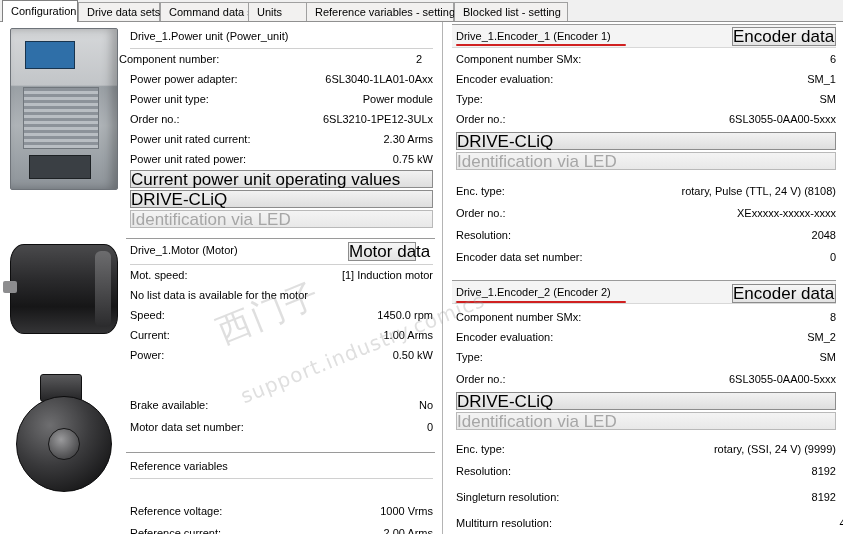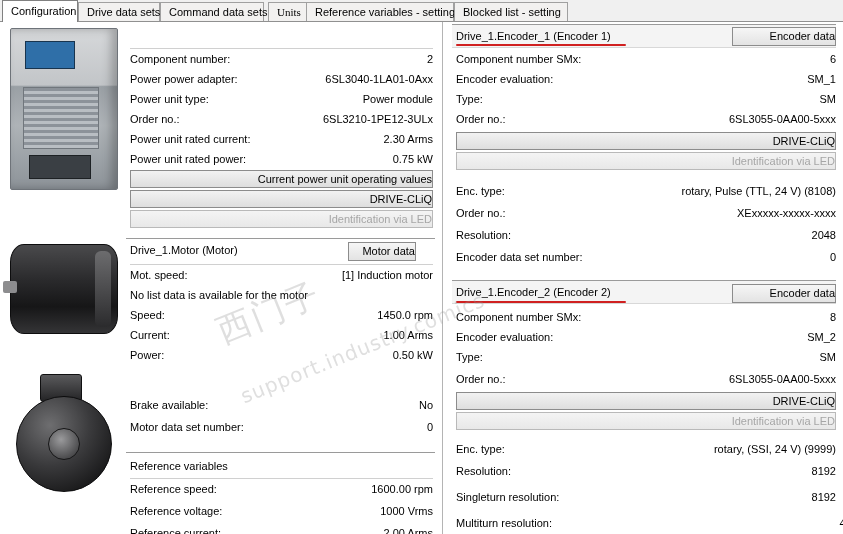--- a/index.html
+++ b/index.html
@@ -183,23 +183,23 @@
     position: absolute;
     height: 1px;
     background: #9a9a9a;
   }
   
   .btn {
     position: absolute;
     box-sizing: border-box;
     background: linear-gradient(180deg,#f6f6f6,#e3e3e3);
     border: 1px solid #8c8c8c;
-    font-size: 11px;
+    font-size: 17px;
     line-height: 17px;
-    text-align: right;
+    text-align: left;
     color: #000;
     white-space: nowrap;
   }
   .btn.wide {
     background: linear-gradient(180deg,#f2f2f2,#dedede);
   }
   .btn.disabled {
     color: #a6a6a6;
     background: linear-gradient(180deg,#f4f4f4,#e8e8e8);
     border-color: #b9b9b9;
@@ -250,21 +250,21 @@
     letter-spacing: 1px;
   }
 </style>
 </head>
 <body>
 
 <div class="tabbar">
   <div class="tab active" style="left:2px; width:76px;"><span>Configuration</span></div>
   <div class="tab" style="left:78px; width:82px;"><span>Drive data sets</span></div>
   <div class="tab" style="left:160px; width:104px;"><span>Command data sets</span></div>
-  <div class="tab" style="left:268px; width:64px;font-family:Liberation Serif, serif;"><span>Units</span></div>
+  <div class="tab" style="left:248px; width:64px;"><span>Units</span></div>
   <div class="tab" style="left:306px; width:148px;"><span>Reference variables - setting</span></div>
   <div class="tab" style="left:454px; width:114px;"><span>Blocked list - setting</span></div>
 </div>
 
 <div class="panel left-panel">
 
   <div class="device-img drive-unit">
     <div class="screen"></div>
     <div class="vent"></div>
     <div class="conn"></div>
@@ -274,23 +274,24 @@
     <div class="shaft"></div>
     <div class="ring"></div>
   </div>
 
   <div class="device-img motor2">
     <div class="box"></div>
     <div class="body"></div>
     <div class="hub"></div>
   </div>
 
+  <div class="section-title" style="left:130px; top:8px;">Drive_1.Power unit (Power_unit)</div>
   <div class="sep" style="left:130px; top:26px; width:303px;"></div>
 
-  <div class="row" style="left:130px; top:28px; width:303px;">
+  <div class="row" style="left:119px; top:28px; width:303px;">
     <span class="lbl">Component number:</span>
     <span class="val">2</span>
   </div>
   <div class="row" style="left:130px; top:48px; width:303px;">
     <span class="lbl">Power power adapter:</span>
     <span class="val">6SL3040-1LA01-0Axx</span>
   </div>
   <div class="row" style="left:130px; top:68px; width:303px;">
     <span class="lbl">Power unit type:</span>
     <span class="val">Power module</span>
@@ -342,24 +343,20 @@
   </div>
   <div class="row" style="left:130px; top:396px; width:303px;">
     <span class="lbl">Motor data set number:</span>
     <span class="val">0</span>
   </div>
 
   <div class="groupsep" style="left:126px; top:430px; width:309px;"></div>
   <div class="section-title" style="left:130px; top:438px;">Reference variables</div>
   <div class="sep" style="left:130px; top:456px; width:303px;"></div>
 
-  <div class="row" style="left:130px; top:458px; width:303px;">
-    <span class="lbl">Reference speed:</span>
-    <span class="val">1600.00 rpm</span>
-  </div>
   <div class="row" style="left:130px; top:480px; width:303px;">
     <span class="lbl">Reference voltage:</span>
     <span class="val">1000 Vrms</span>
   </div>
   <div class="row" style="left:130px; top:502px; width:303px;">
     <span class="lbl">Reference current:</span>
     <span class="val">2.00 Arms</span>
   </div>
 </div>
 

